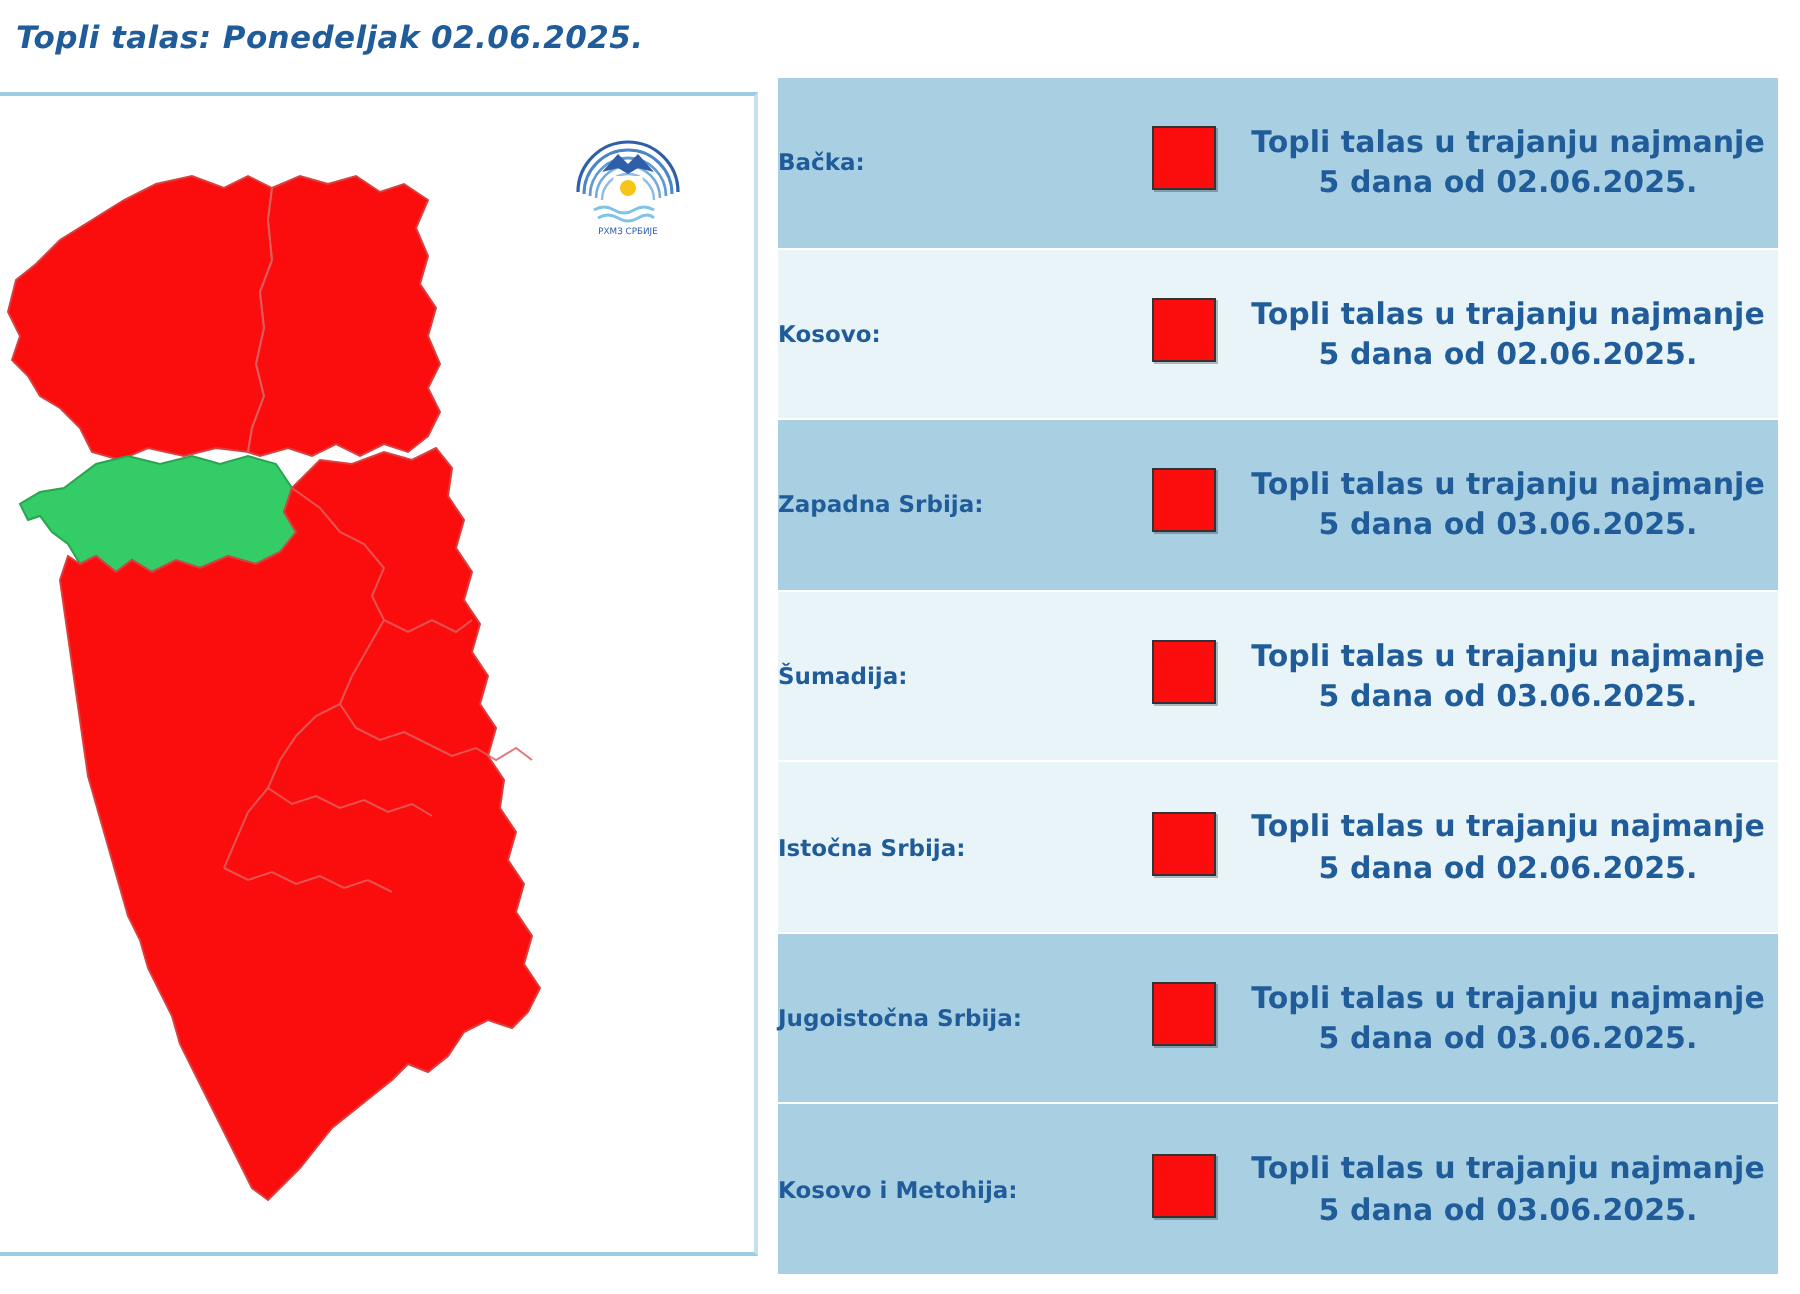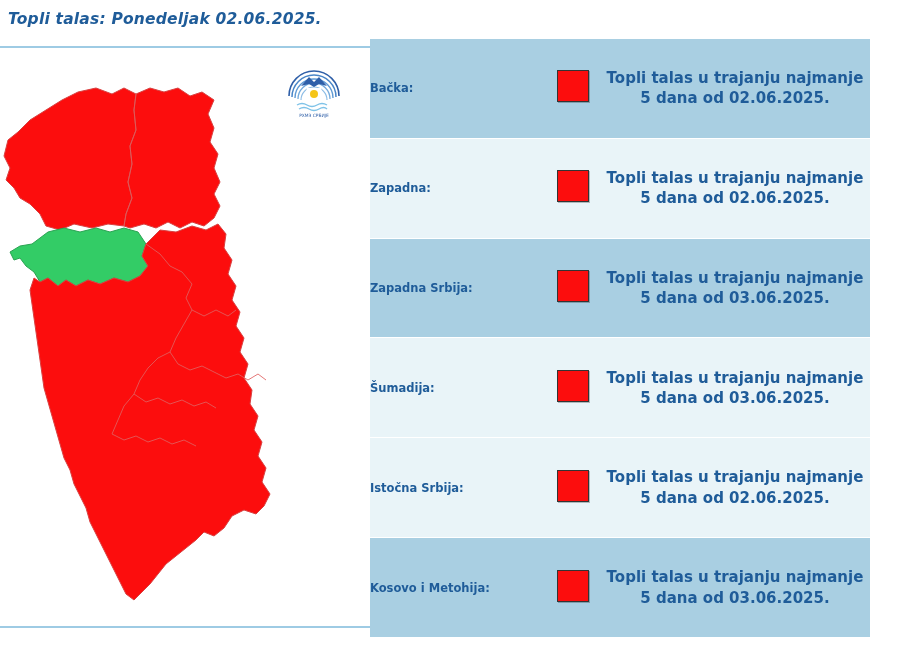--- a/index.html
+++ b/index.html
@@ -33,21 +33,21 @@
   }
   #map-svg{display:block;width:379px;height:578px;}
 
   
   #logo{
     position:absolute;left:283px;top:62px;width:62px;height:62px;
   }
 
   
   #warn-table{
-    position:absolute;left:370px;top:38px;
+    position:absolute;left:389px;top:38px;
     width:500px;height:600px;
     border-collapse:collapse;
     table-layout:fixed;
   }
   #warn-table tr{height:54.5px;}
   #warn-table td{
     padding:0;vertical-align:middle;
     border-top:1px solid #ffffff;
     border-bottom:1px solid #ffffff;
   }
@@ -161,38 +161,43 @@
 </div>
 
 <table id="warn-table">
   <tbody id="warn-body">
       <tr class="row-a">
         <td class="region-cell">Bačka:</td>
         <td class="swatch-cell"><span class="swatch" style="background: rgb(252, 13, 13);"></span></td>
         <td class="desc-cell">Topli talas u trajanju najmanje 5 dana od 02.06.2025.</td>
       </tr>
       <tr class="row-b">
-        <td class="region-cell">Zapadna:</td>
+        <td class="region-cell">Kosovo:</td>
         <td class="swatch-cell"><span class="swatch" style="background: rgb(252, 13, 13);"></span></td>
         <td class="desc-cell">Topli talas u trajanju najmanje 5 dana od 02.06.2025.</td>
       </tr>
       <tr class="row-a">
         <td class="region-cell">Zapadna Srbija:</td>
         <td class="swatch-cell"><span class="swatch" style="background: rgb(252, 13, 13);"></span></td>
         <td class="desc-cell">Topli talas u trajanju najmanje 5 dana od 03.06.2025.</td>
       </tr>
       <tr class="row-b">
         <td class="region-cell">Šumadija:</td>
         <td class="swatch-cell"><span class="swatch" style="background: rgb(252, 13, 13);"></span></td>
         <td class="desc-cell">Topli talas u trajanju najmanje 5 dana od 03.06.2025.</td>
       </tr>
       <tr class="row-b">
         <td class="region-cell">Istočna Srbija:</td>
         <td class="swatch-cell"><span class="swatch" style="background: rgb(252, 13, 13);"></span></td>
         <td class="desc-cell">Topli talas u trajanju najmanje 5 dana od 02.06.2025.</td>
       </tr>
       <tr class="row-a">
+        <td class="region-cell">Jugoistočna Srbija:</td>
+        <td class="swatch-cell"><span class="swatch" style="background: rgb(252, 13, 13);"></span></td>
+        <td class="desc-cell">Topli talas u trajanju najmanje 5 dana od 03.06.2025.</td>
+      </tr>
+      <tr class="row-a">
         <td class="region-cell">Kosovo i Metohija:</td>
         <td class="swatch-cell"><span class="swatch" style="background: rgb(252, 13, 13);"></span></td>
         <td class="desc-cell">Topli talas u trajanju najmanje 5 dana od 03.06.2025.</td>
       </tr>
     </tbody>
 </table>
 
 </body></html>

